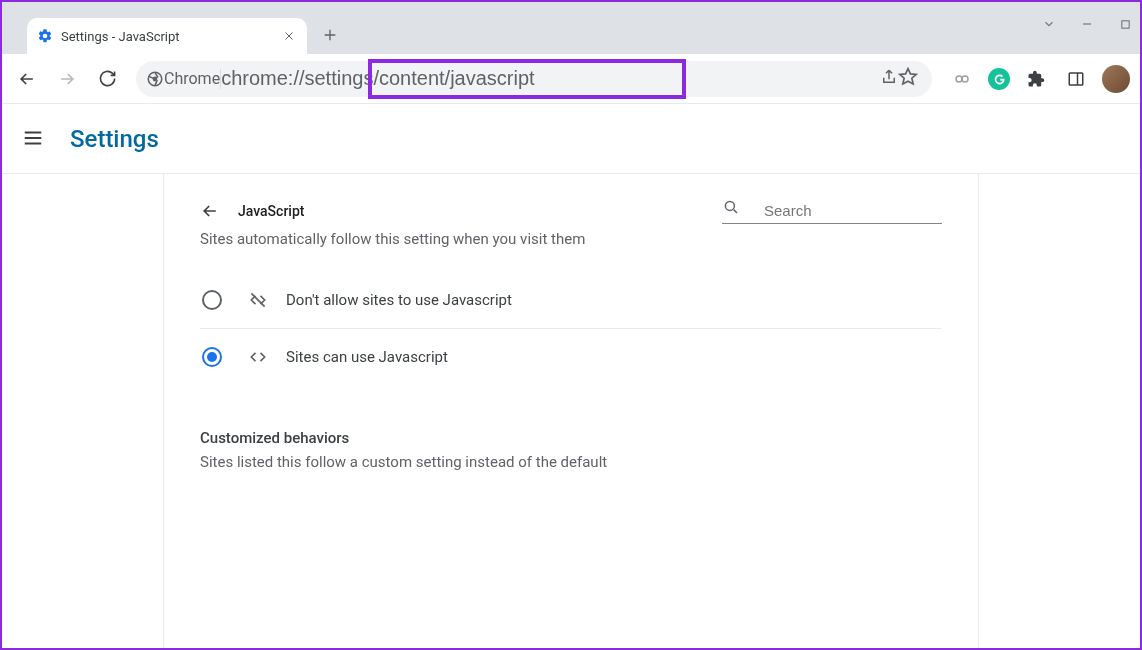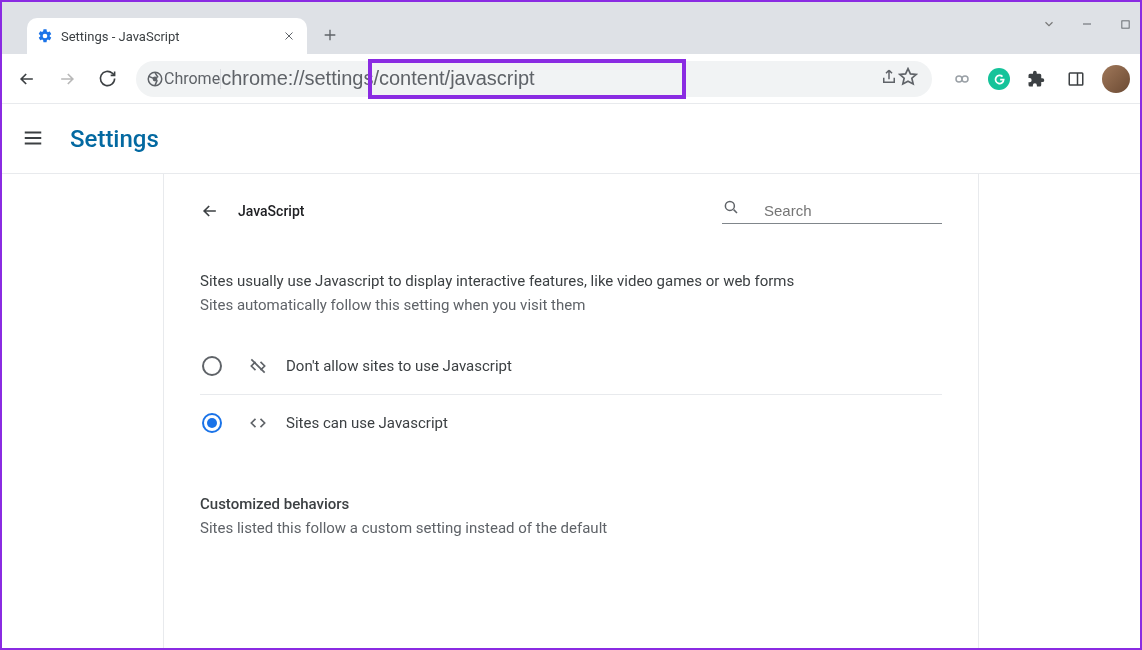--- a/index.html
+++ b/index.html
@@ -276,21 +276,20 @@
         <span>
           <svg viewBox="0 0 24 24" width="18" height="18" fill="none" stroke="#5f6368" stroke-width="2">
               <circle cx="10.5" cy="10.5" r="6"></circle>
               <path d="M20 20l-4.5-4.5"></path>
             </svg>
         </span>
         <input type="text" placeholder="Search" style="">
       </div>
     </div>
 
-    <p class="desc">Sites usually use Javascript to display interactive features, like video games or web forms</p>
 
     <div class="section-sub">Sites automatically follow this setting when you visit them</div>
 
     <div class="options-list">
       <div class="option-row">
         <span class="radio"></span>
         <span class="row-icon">
           <svg viewBox="0 0 24 24" width="20" height="20" fill="none" stroke="#5f6368" stroke-width="2">
               <path d="M9 7l-5 5 5 5M15 7l5 5-5 5"></path>
               <path d="M4 4l16 16"></path>

